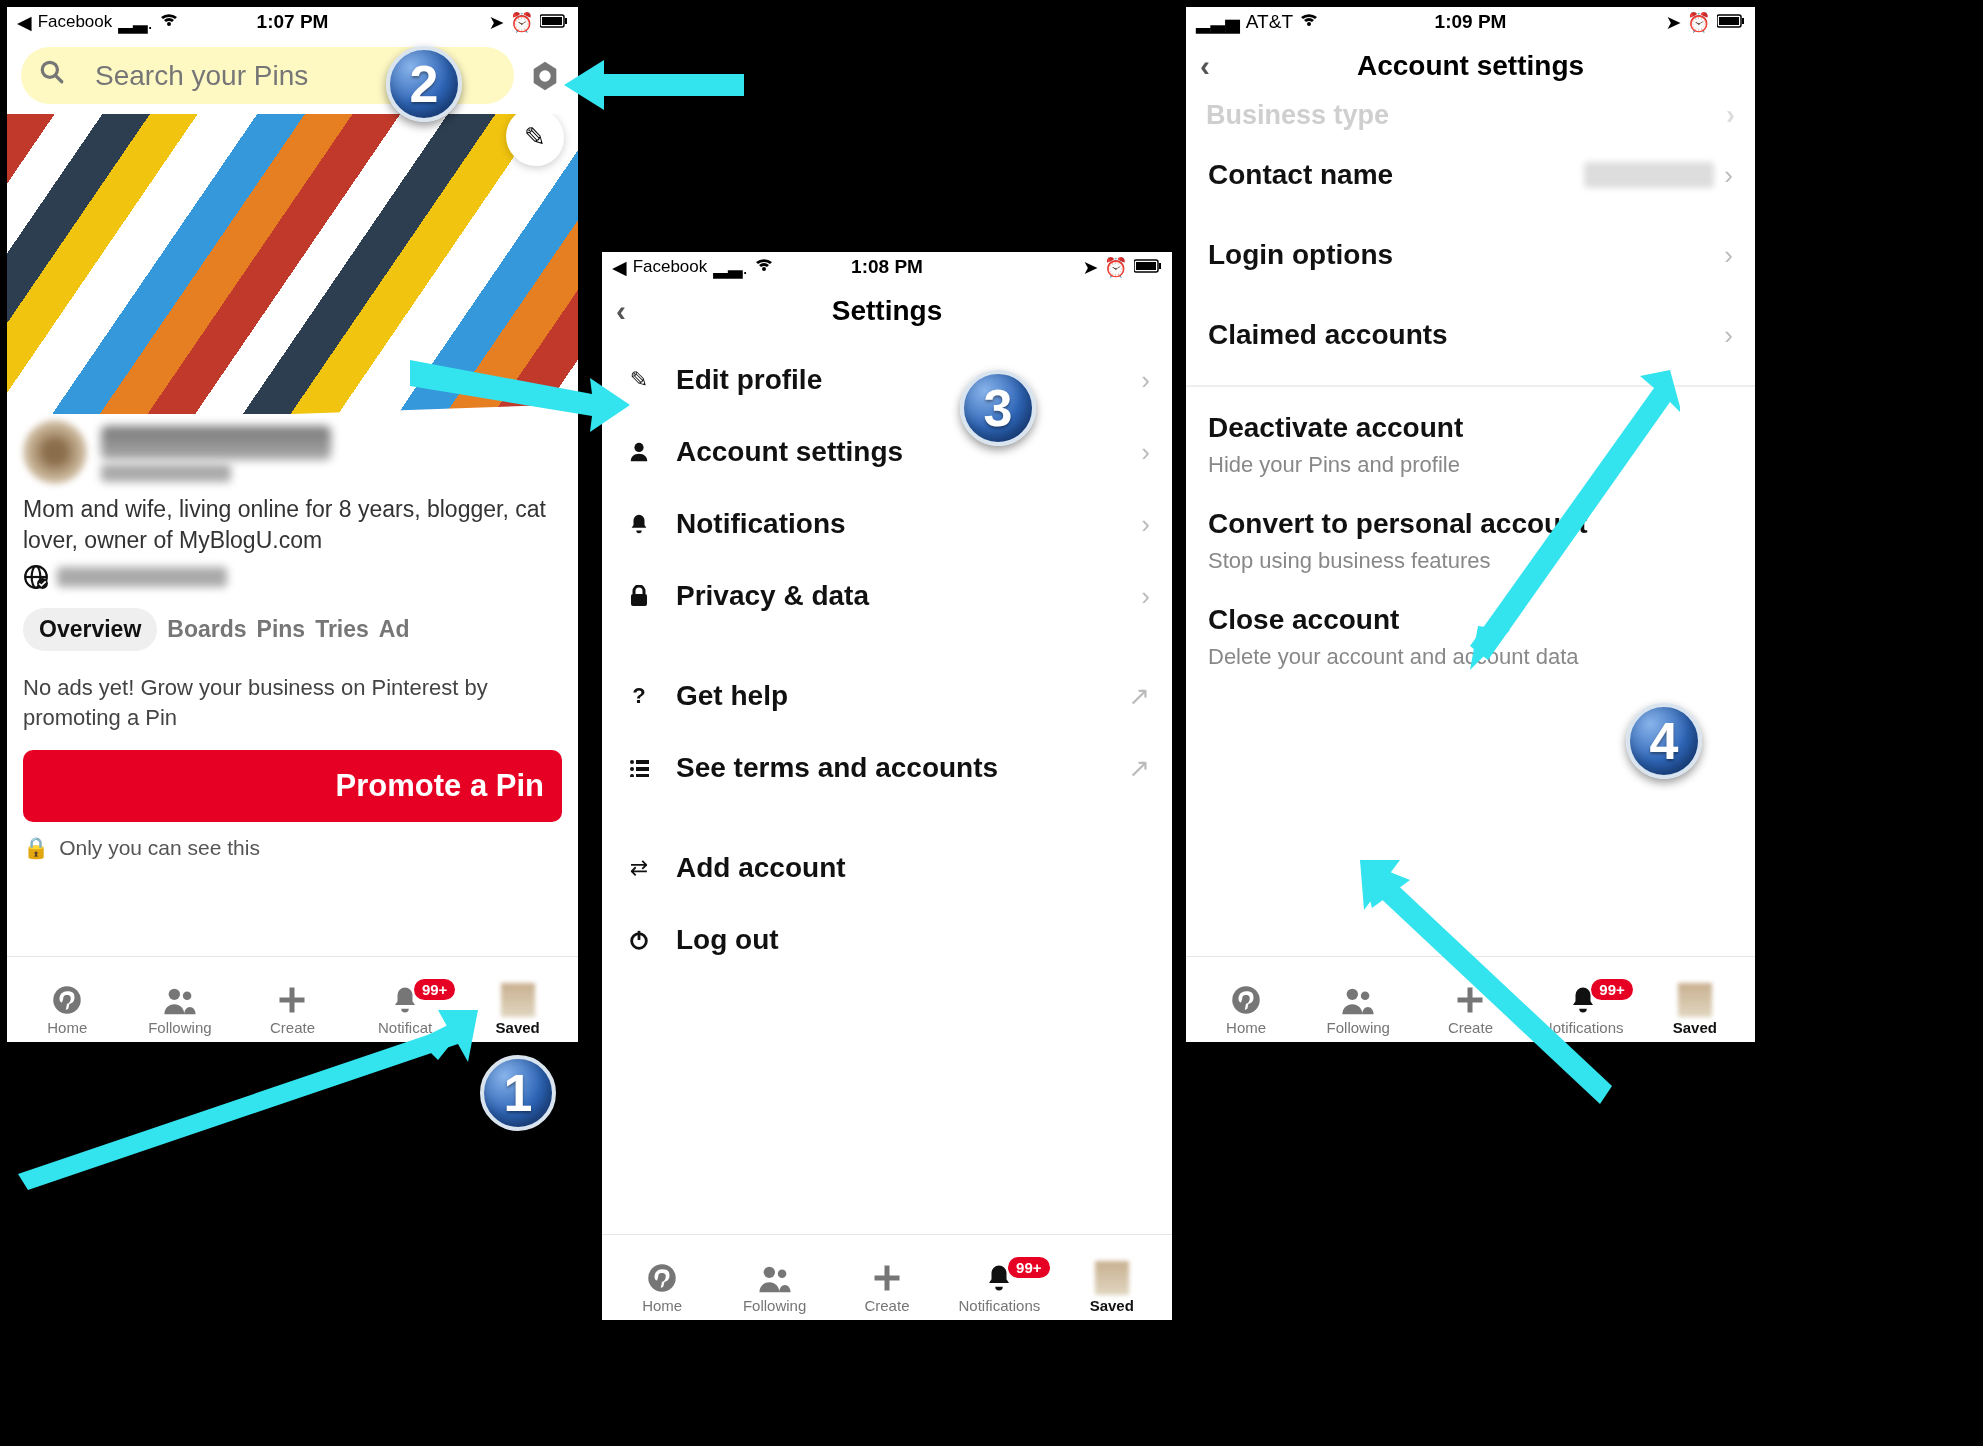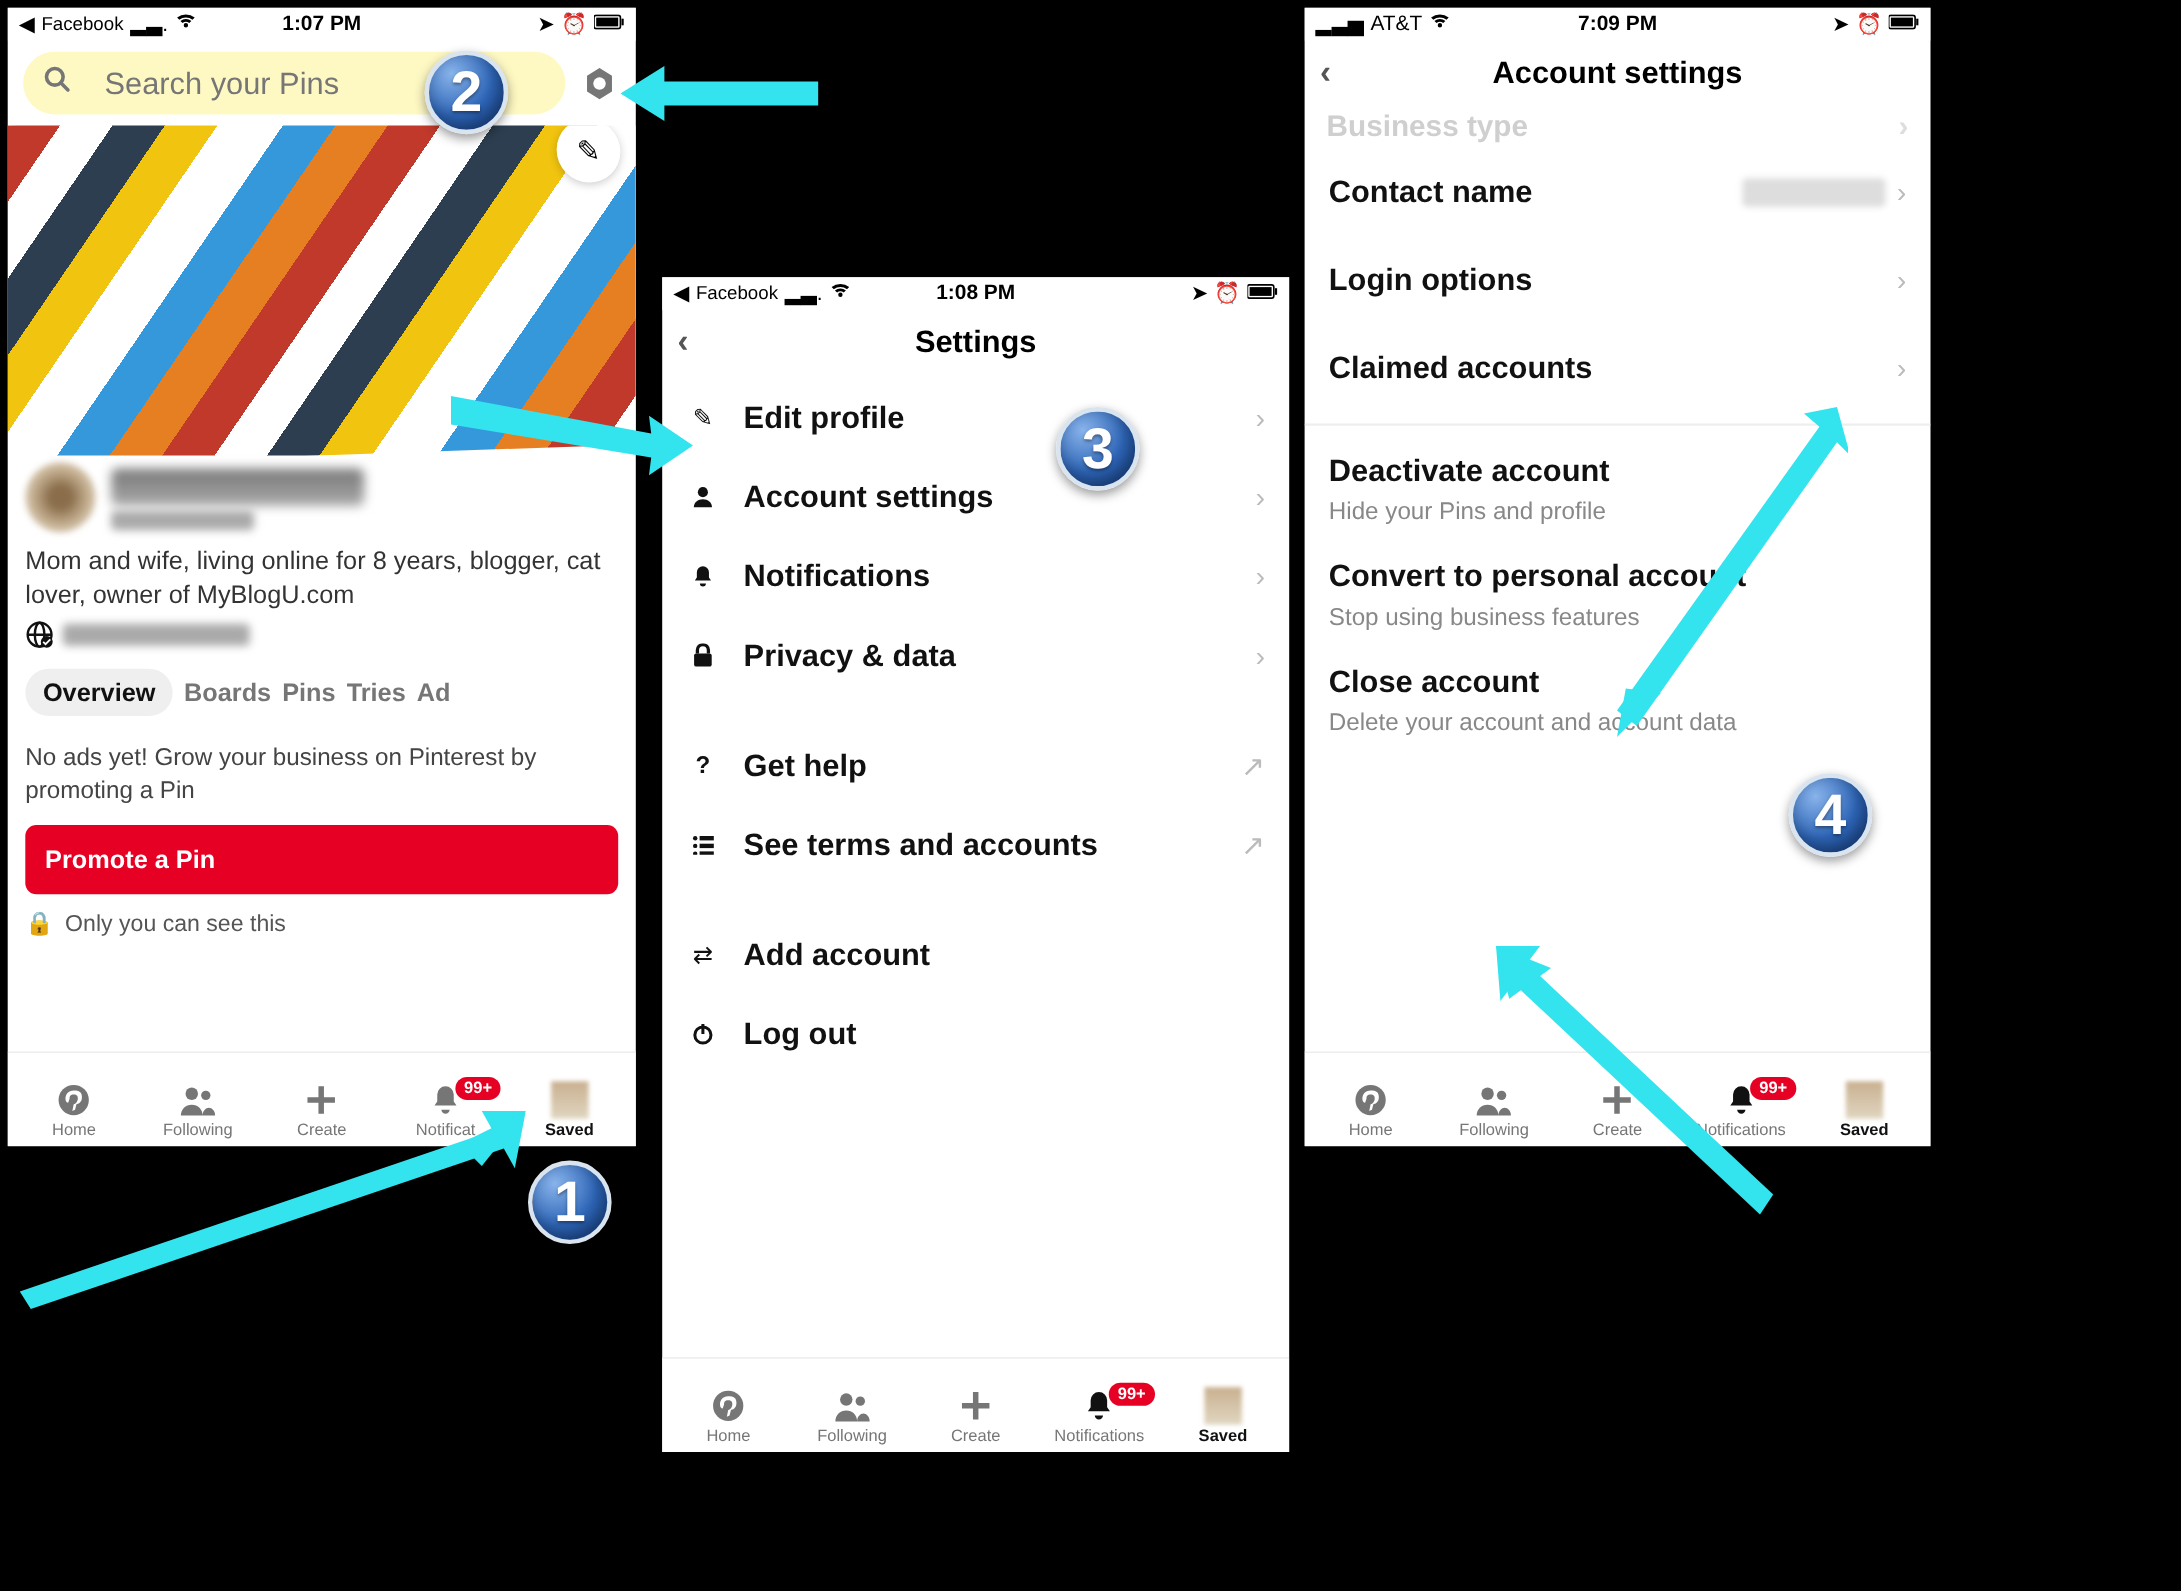--- a/index.html
+++ b/index.html
@@ -79,21 +79,21 @@
     margin:4px 0;
   }
   .sub-blur { width:130px;height:18px;background:#aaa;filter:blur(4px);border-radius:4px;}
   .bio { font-size: 23px; color:#333; line-height:1.35; margin-top:10px; }
   .site-row { display:flex; align-items:center; gap:8px; margin-top:8px;}
   .globe { width:26px;height:26px; }
   .site-blur{width:170px;height:20px;background:#aaa;filter:blur(4px);border-radius:4px;}
   .tabs-row{display:flex;gap:10px;margin-top:18px;font-size:23px;font-weight:700;color:#767676;align-items:center;}
   .chip{background:#efefef;border-radius:999px;padding:8px 16px;color:#111;}
   .noads{font-size:22px;color:#444;margin-top:22px;line-height:1.35;}
-  .promote-btn{margin-top:18px;background:#e60023;color:#fff;font-size:23px;font-weight:700;border-radius:10px;padding:18px;text-align:left;}
+  .promote-btn{margin-top:18px;background:#e60023;color:#fff;font-size:31px;font-weight:700;border-radius:10px;padding:18px;text-align:right;}
   .lock-note{display:flex;align-items:center;gap:10px;margin-top:14px;color:#555;font-size:21px;}
   .tabbar{
     border-top:1px solid #e5e5e5;
     display:flex;justify-content:space-around;align-items:flex-end;
     padding:8px 4px 6px;
     position:absolute;bottom:0;left:0;right:0;background:#fff;height:86px;
   }
   .tabitem{display:flex;flex-direction:column;align-items:center;gap:2px;font-size:15px;color:#767676;position:relative;width:20%;}
   .tabitem.active{color:#111;font-weight:700;}
   .tabitem .ico{width:34px;height:34px;display:flex;align-items:center;justify-content:center;}
@@ -414,21 +414,21 @@
 
 <div class="phone phone3">
   <div class="status-bar">
     <div class="status-left">
       <span>▂▃▅</span>
       <span>AT&amp;T</span>
       <span><svg width="20" height="16" viewBox="0 0 20 16">
             <path d="M10 14a2 2 0 100-4 2 2 0 000 4zm-5-6a8 8 0 0110 0l-2 2a5 5 0 00-6 0zM2 5a13 13 0 0116 0l-2 2a10 10 0 00-12 0z" fill="#000"></path>
           </svg></span>
     </div>
-    <span class="status-center">7:09 PM</span>
+    <span class="status-center">1:09 PM</span>
     <div class="status-right">
       <span>➤</span>
       <span>⏰</span>
       <span><svg width="28" height="14" viewBox="0 0 28 14">
             <rect x="0" y="1" width="24" height="12" rx="2" fill="none" stroke="#000" stroke-width="1.5"></rect>
             <rect x="25" y="4" width="2" height="6" fill="#000"></rect>
             <rect x="2" y="3" width="20" height="8" fill="#000"></rect>
           </svg></span>
     </div>
   </div>

